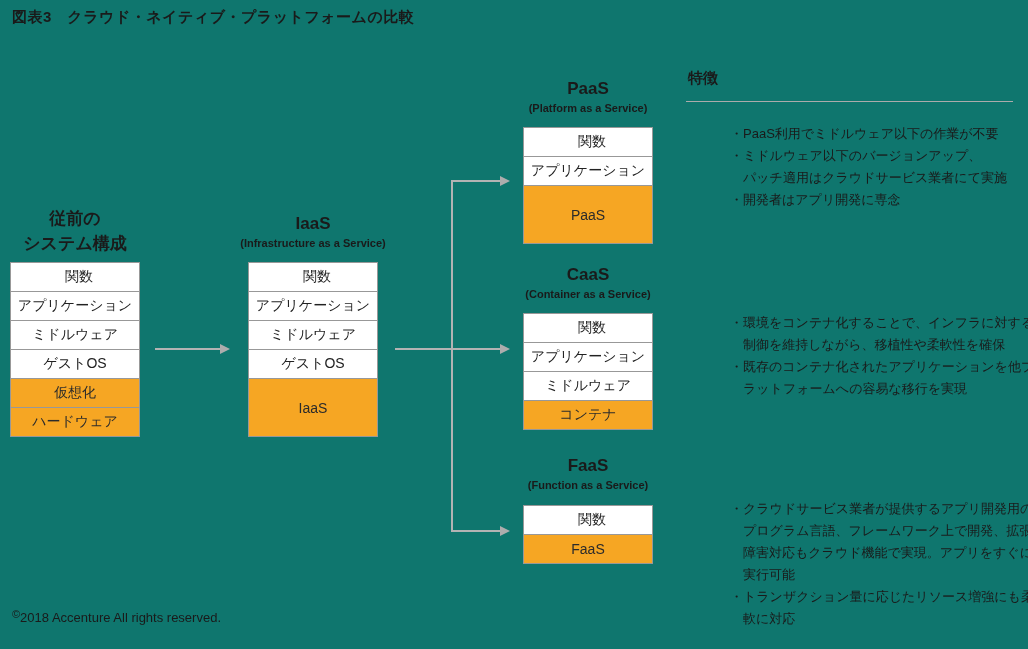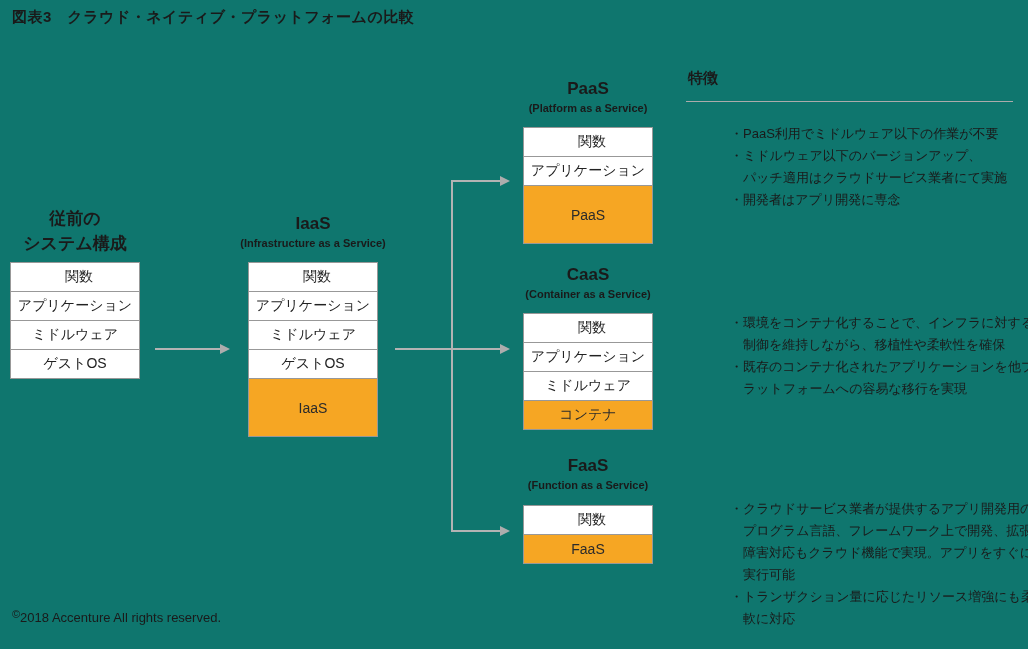--- a/index.html
+++ b/index.html
@@ -60,20 +60,22 @@
 
   <div class="stack-header hdr-legacy">
     <span class="t1">従前の</span>
     <span class="t1">システム構成</span>
   </div>
   <div class="stack stk-legacy">
     <div class="row">関数</div>
     <div class="row">アプリケーション</div>
     <div class="row">ミドルウェア</div>
     <div class="row">ゲストOS</div>
+    <div class="row orange">仮想化</div>
+    <div class="row orange">ハードウェア</div>
   </div>
 
   <div class="stack-header hdr-iaas">
     <span class="t1">IaaS</span>
     <span class="t2">(Infrastructure as a Service)</span>
   </div>
   <div class="stack stk-iaas">
     <div class="row">関数</div>
     <div class="row">アプリケーション</div>
     <div class="row">ミドルウェア</div>

